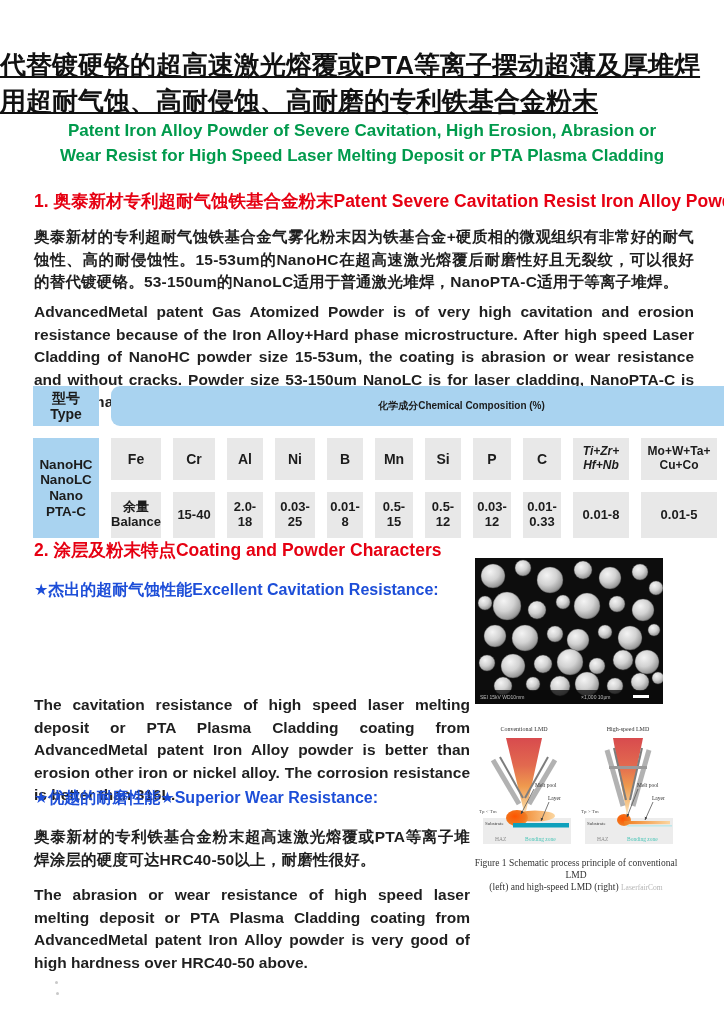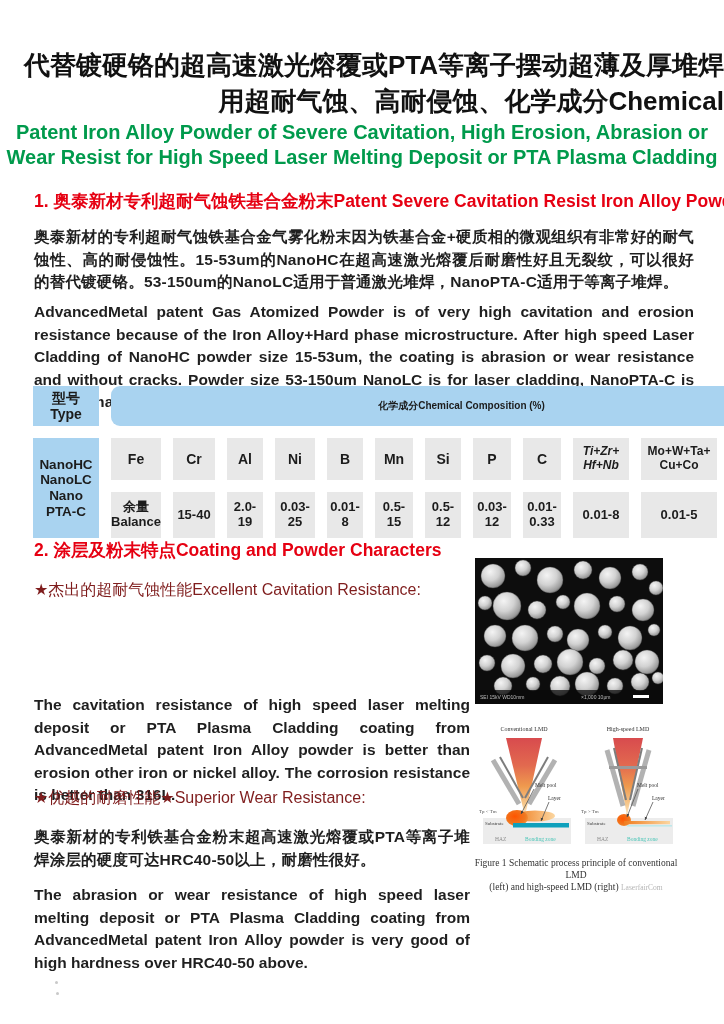--- a/index.html
+++ b/index.html
@@ -1,22 +1,22 @@
 <!DOCTYPE html>
 <html><head>
 <meta charset="utf-8">
 <style>
   html,body{margin:0;padding:0;background:#888;}
   .page{position:relative;width:724px;height:1024px;background:#fff;margin:0 auto;overflow:hidden;
         font-family:"Liberation Sans","DejaVu Sans",sans-serif;color:#1c1c1c;}
   .abs{position:absolute;}
-  .title-zh{left:0;width:724px;text-align:right;font-weight:bold;font-size:26px;color:#111;letter-spacing:0px;}
-  .title-en{left:0;width:724px;text-align:center;font-weight:bold;font-size:20px;color:#009a4c;}
+  .title-zh{left:0;width:724px;text-align:left;font-weight:bold;font-size:26px;color:#111;letter-spacing:0px;text-decoration:underline;}
+  .title-en{left:0;width:724px;text-align:center;font-weight:bold;font-size:17px;color:#009a4c;}
   .h-red{color:#e60012;font-weight:bold;font-size:17.5px;white-space:nowrap;}
-  .h-green{color:#7f1d1d;font-weight:normal;font-size:16px;white-space:nowrap;}
+  .h-green{color:#1d4ed8;font-weight:bold;font-size:16px;white-space:nowrap;}
   .para{font-weight:bold;font-size:15.5px;line-height:22.5px;text-align:justify;color:#1f1f1f;}
   .para-zh{letter-spacing:0.2px;}
   
   .ctable{display:grid;grid-template-columns:66px 50px 42px 36px 40px 36px 38px 36px 38px 38px 56px 76px 34px 37px;
           grid-template-rows:40px 42px 46px;gap:12px;}
   .cell{display:flex;align-items:center;justify-content:center;text-align:center;
         font-weight:bold;white-space:pre-line;line-height:1.15;}
   .blue{background:#a9d3f0;}
   .gray{background:#e8e8e8;}
   .type-h{grid-area:1/1;font-size:14px;}
@@ -30,21 +30,21 @@
   .watermark{color:#b5b5b5;font-size:7.5px;}
   .svgtext{font-family:"Liberation Serif","DejaVu Serif",serif;}
   .dot{position:absolute;width:3px;height:3px;border-radius:50%;background:#c9c9c9;}
 </style>
 </head>
 <body>
 
 <div class="page">
 
   <div class="abs title-zh" style="top:48px;">代替镀硬铬的超高速激光熔覆或PTA等离子摆动超薄及厚堆焊</div>
-  <div class="abs title-zh" style="top:84px;">用超耐气蚀、高耐侵蚀、化学成分Chemical</div>
+  <div class="abs title-zh" style="top:84px;">用超耐气蚀、高耐侵蚀、高耐磨的专利铁基合金粉末</div>
   <div class="abs title-en" style="top:121px;">Patent Iron Alloy Powder of Severe Cavitation, High Erosion, Abrasion or</div>
   <div class="abs title-en" style="top:146px;">Wear Resist for High Speed Laser Melting Deposit or PTA Plasma Cladding</div>
 
   <div class="abs h-red" style="top:189px;left:34px;">1. 奥泰新材专利超耐气蚀铁基合金粉末Patent Severe Cavitation Resist Iron Alloy Powder</div>
   <div class="abs para para-zh" style="top:226px;left:34px;width:660px;">奥泰新材的专利超耐气蚀铁基合金气雾化粉末因为铁基合金+硬质相的微观组织有非常好的耐气蚀性、高的耐侵蚀性。15-53um的NanoHC在超高速激光熔覆后耐磨性好且无裂纹，可以很好的替代镀硬铬。53-150um的NanoLC适用于普通激光堆焊，NanoPTA-C适用于等离子堆焊。</div>
   <div class="abs para" style="top:301px;left:34px;width:660px;">AdvancedMetal patent Gas Atomized Powder is of very high cavitation and erosion resistance because of the Iron Alloy+Hard phase microstructure. After high speed Laser Cladding of NanoHC powder size 15-53um, the coating is abrasion or wear resistance and without cracks. Powder size 53-150um NanoLC is for laser cladding, NanoPTA-C is for Plasma cladding.</div>
 
   <div class="abs ctable" style="top:386px;left:33px;">
     <div class="cell blue type-h">型号
 Type</div>
@@ -67,21 +67,21 @@
 Hf+Nb</div>
     <div class="cell gray sym" style="grid-area:2/12;font-size:12px;">Mo+W+Ta+
 Cu+Co</div>
     <div class="cell gray sym" style="grid-area:2/13;">RE</div>
     <div class="cell gray sym" style="grid-area:2/14;">N</div>
 
     <div class="cell gray val" style="grid-area:3/2;">余量
 Balance</div>
     <div class="cell gray val" style="grid-area:3/3;text-align:right;">15-40</div>
     <div class="cell gray val" style="grid-area:3/4;">2.0-
-19</div>
+18</div>
     <div class="cell gray val" style="grid-area:3/5;">0.03-
 25</div>
     <div class="cell gray val" style="grid-area:3/6;">0.01-
 8</div>
     <div class="cell gray val" style="grid-area:3/7;">0.5-
 15</div>
     <div class="cell gray val" style="grid-area:3/8;">0.5-
 12</div>
     <div class="cell gray val" style="grid-area:3/9;">0.03-
 12</div>

